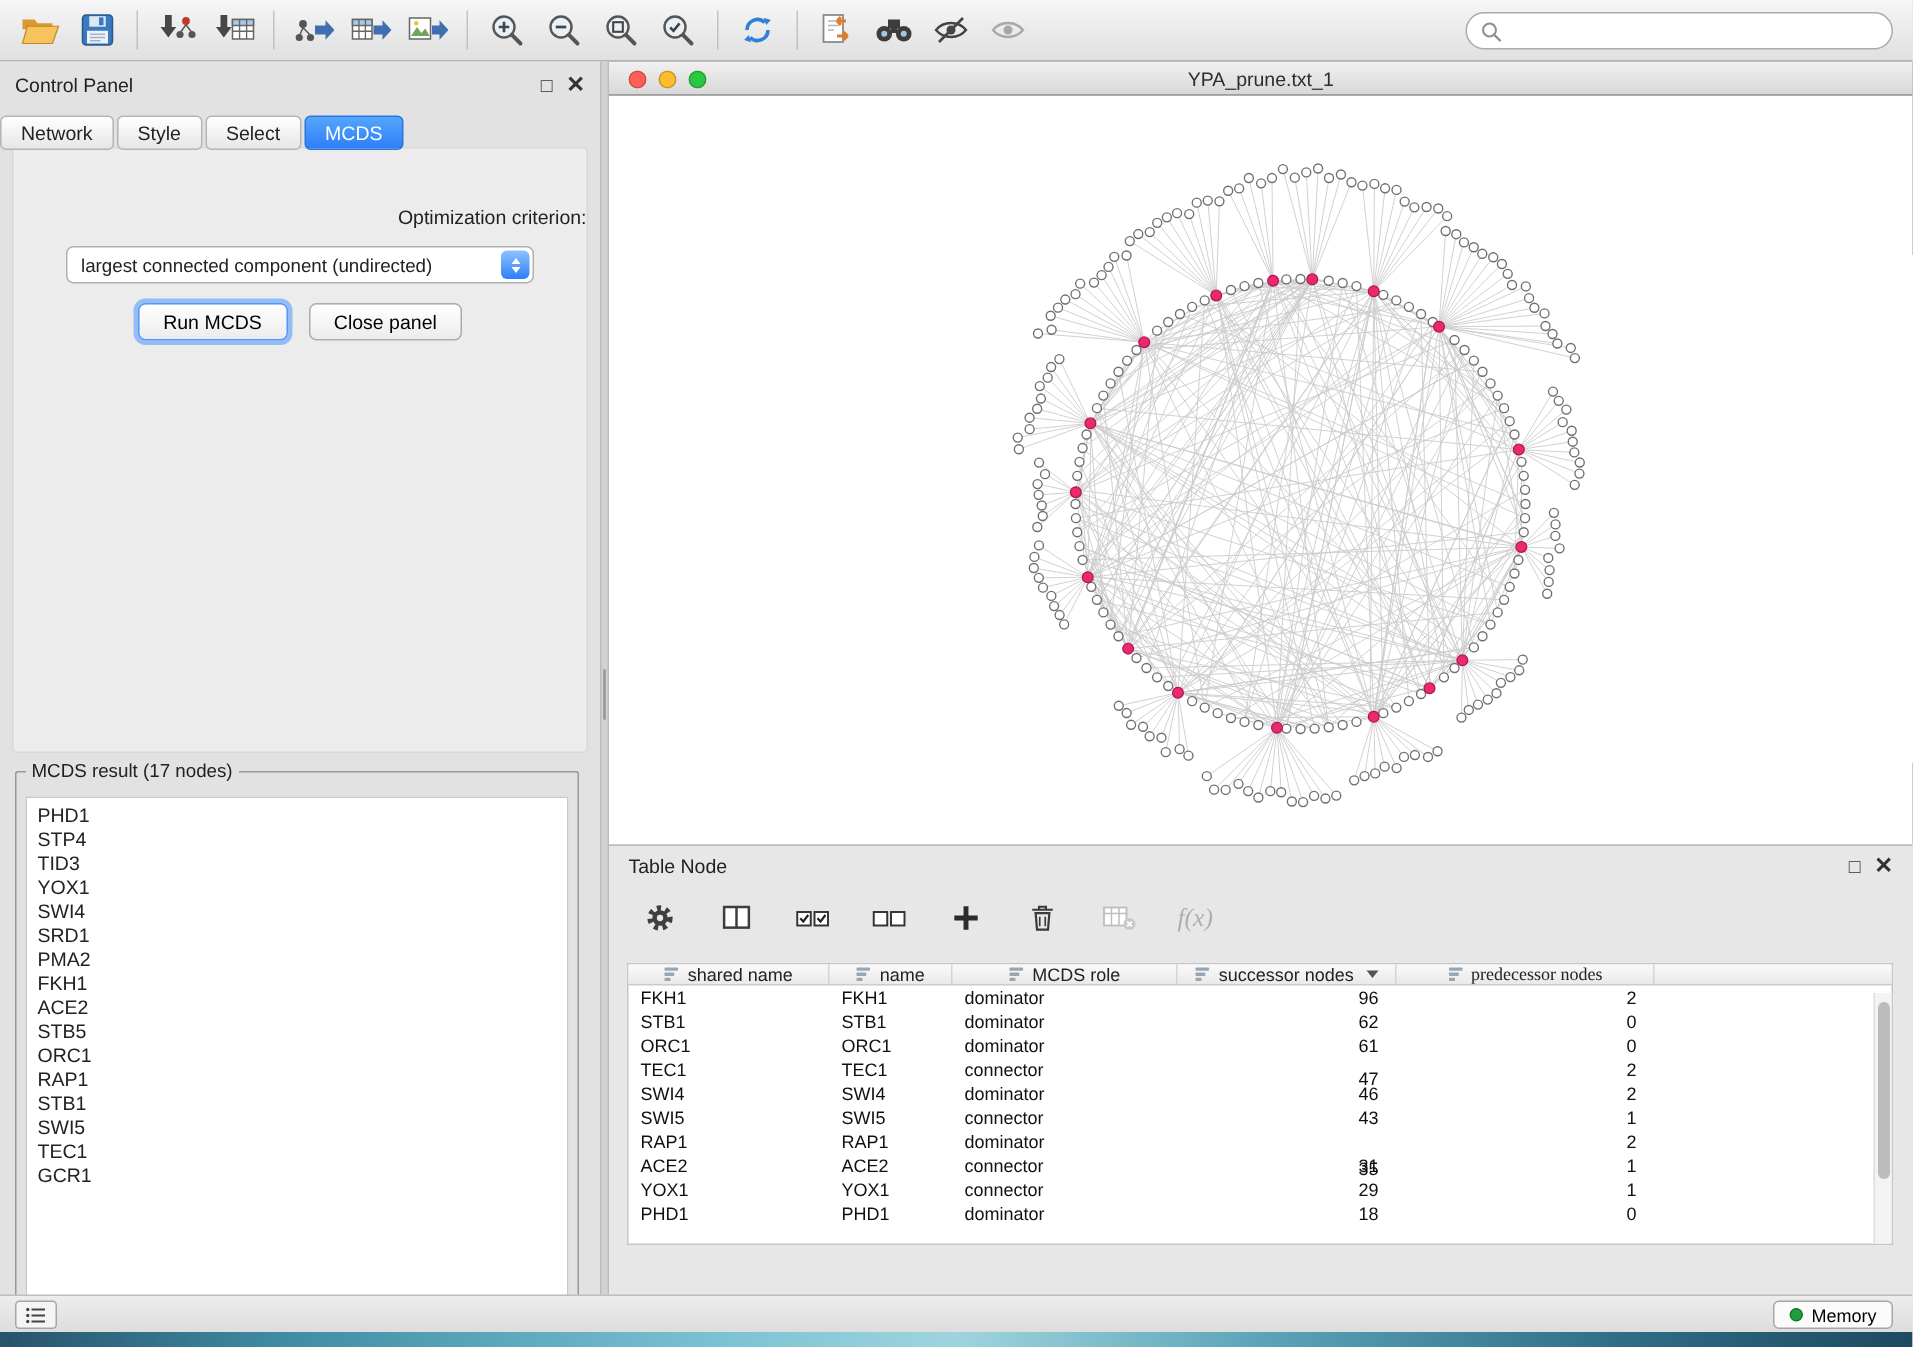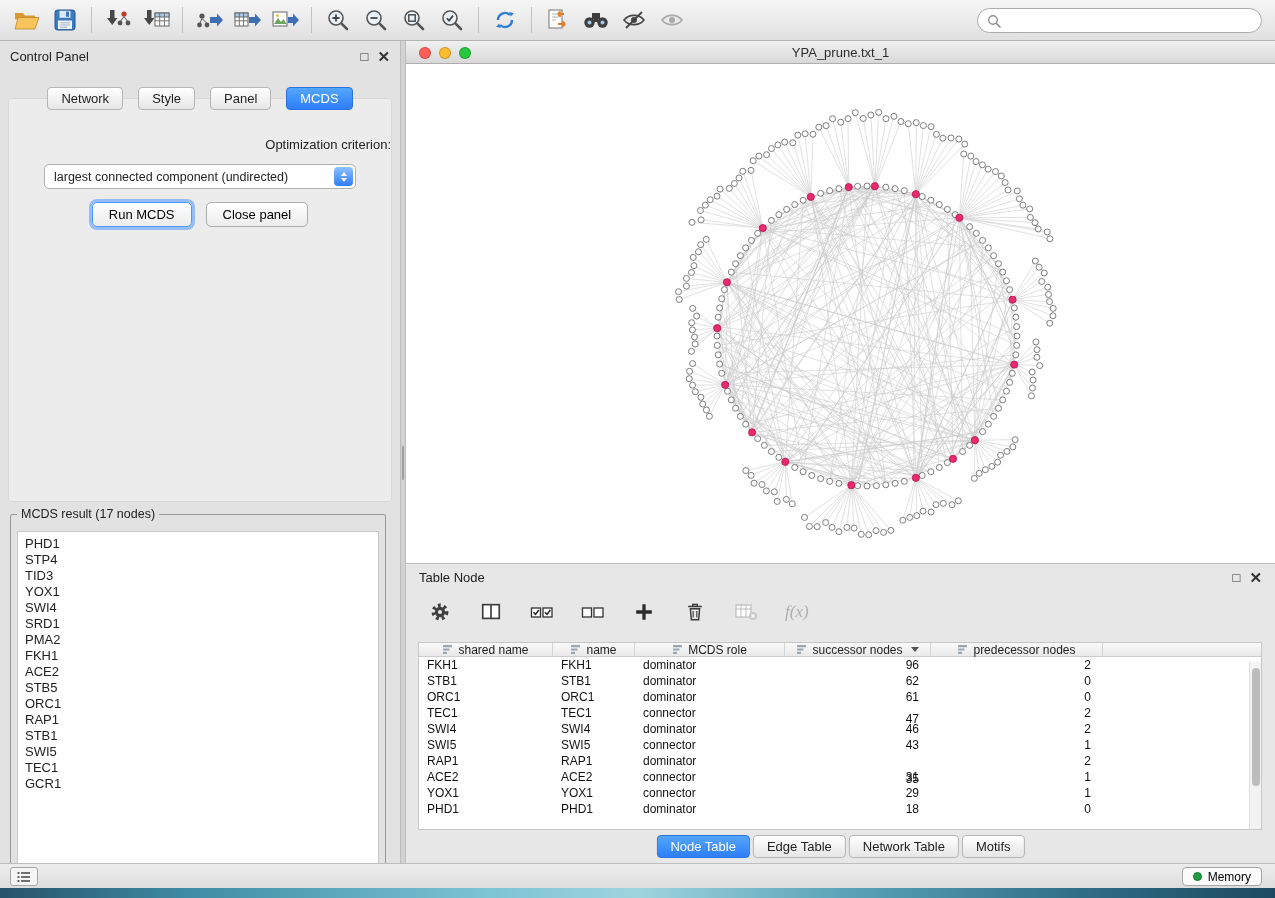--- a/index.html
+++ b/index.html
@@ -12,21 +12,21 @@
   .tb-sep{width:1px;height:26px;background:#c2c2c2;margin:0 7px}
   .search-box{position:absolute;right:13px;top:8px;width:285px;height:25px;border:1px solid #ababab;border-radius:13px;background:#fff;display:flex;align-items:center;padding:0 9px;gap:6px}
   .search-box input{border:none;outline:none;flex:1;font-size:12px;background:transparent}
 
   
   .control-panel{position:absolute;left:0;top:41px;width:400px;height:822px;background:#e2e2e2}
   .cp-header{height:30px;display:flex;align-items:center;padding:0 10px;font-size:13px}
   .win-btns{margin-left:auto;display:flex;gap:9px;align-items:center}
   .win-btn{font-size:13px;color:#333;line-height:1;cursor:default}
   .win-btn.close{font-weight:bold;font-size:15px}
-  .cp-tabs{display:flex;justify-content:center;gap:15px;margin-top:16px;position:relative;z-index:2}
+  .cp-tabs{display:flex;gap:2px;margin-top:6px;position:relative;z-index:2}
   .tab{padding:3px 13px;font-size:13px;background:linear-gradient(#ffffff,#e6e6e6);border:1px solid #b5b5b5;color:#222;border-radius:4px;white-space:nowrap}
   .tab.selected{background:linear-gradient(#55a6fc,#2e7ef8);border-color:#2b74dd;color:#fff}
   .cp-body{position:absolute;left:8px;top:57px;width:384px;height:404px;background:#ececec;border:1px solid #d8d8d8;border-radius:3px;padding-top:22px}
   .opt-label{text-align:right;font-size:13px;margin-top:16px}
   .dropdown{position:relative;margin:12px auto 0;width:312px;height:25px;background:#fff;border:1px solid #b1b1b1;border-radius:5px;display:flex;align-items:center;padding:0 26px 0 9px;font-size:12.5px;white-space:nowrap}
   .stepper{position:absolute;right:2px;top:2px;bottom:2px;width:19px;border-radius:4px;background:linear-gradient(#8ec2ff,#2e7ef8);display:flex;flex-direction:column;align-items:center;justify-content:center;gap:2px}
   .stepper i{display:block;width:0;height:0;border-left:3.5px solid transparent;border-right:3.5px solid transparent}
   .stepper .up{border-bottom:4px solid #fff}
   .stepper .dn{border-top:4px solid #fff}
   .btn-row{display:flex;justify-content:center;gap:14px;margin-top:13px}
@@ -224,21 +224,21 @@
     <div class="cp-header">
       <span>Control Panel</span>
       <span class="win-btns">
         <span class="win-btn">□</span>
         <span class="win-btn close">✕</span>
       </span>
     </div>
     <div class="cp-tabs" id="cp-tabs">
         <div class="tab">Network</div>
         <div class="tab">Style</div>
-        <div class="tab">Panel</div>
+        <div class="tab">Select</div>
         <div class="tab selected">MCDS</div>
       </div>
     <div class="cp-body">
       <div class="opt-label">Optimization criterion:</div>
       <div class="dropdown">
         <span>largest connected component (undirected)</span>
         <span class="stepper">
             <i class="up"></i>
             <i class="dn"></i>
           </span>
@@ -1071,21 +1071,21 @@
           </div>
           <div class="th" style="width: 146px;">
             <svg width="11" height="11" viewBox="0 0 11 11">
               <rect x="1" y="1" width="9" height="2.2" rx="0.5" fill="#98a6b4"></rect>
               <rect x="1" y="4.4" width="6.5" height="2.2" rx="0.5" fill="#98a6b4"></rect>
               <rect x="1" y="7.8" width="4" height="2.2" rx="0.5" fill="#98a6b4"></rect>
             </svg>
             <span>successor nodes</span>
             <span class="hdr-caret"></span>
           </div>
-          <div class="th" style="width: 172px;">
+          <div class="th" style="width: 172px; font-family: Liberation Serif, serif;">
             <svg width="11" height="11" viewBox="0 0 11 11">
               <rect x="1" y="1" width="9" height="2.2" rx="0.5" fill="#98a6b4"></rect>
               <rect x="1" y="4.4" width="6.5" height="2.2" rx="0.5" fill="#98a6b4"></rect>
               <rect x="1" y="7.8" width="4" height="2.2" rx="0.5" fill="#98a6b4"></rect>
             </svg>
             <span>predecessor nodes</span>
           </div>
           <div class="th filler"></div>
         </div>
       <div class="tbl-body" id="tbl-body">
@@ -1158,26 +1158,20 @@
             <div class="td" style="width: 150px;">dominator</div>
             <div class="td num" style="width: 146px;">18</div>
             <div class="td num" style="width: 172px;">0</div>
           </div>
         </div>
       <div class="tbl-scroll">
           <div class="tbl-thumb"></div>
         </div>
     </div>
 
-    <div class="tp-tabs" id="tp-tabs">
-        <div class="tab selected">Node Table</div>
-        <div class="tab">Edge Table</div>
-        <div class="tab">Network Table</div>
-        <div class="tab">Motifs</div>
-      </div>
   </div>
 
   <div class="status-bar">
     <button class="list-btn">
       <svg width="14" height="12" viewBox="0 0 14 12">
           <circle cx="1.5" cy="2" r="1.1" fill="#444"></circle>
           <circle cx="1.5" cy="6" r="1.1" fill="#444"></circle>
           <circle cx="1.5" cy="10" r="1.1" fill="#444"></circle>
           <path d="M4 2h9M4 6h9M4 10h9" stroke="#444" stroke-width="1.4"></path>
         </svg>

